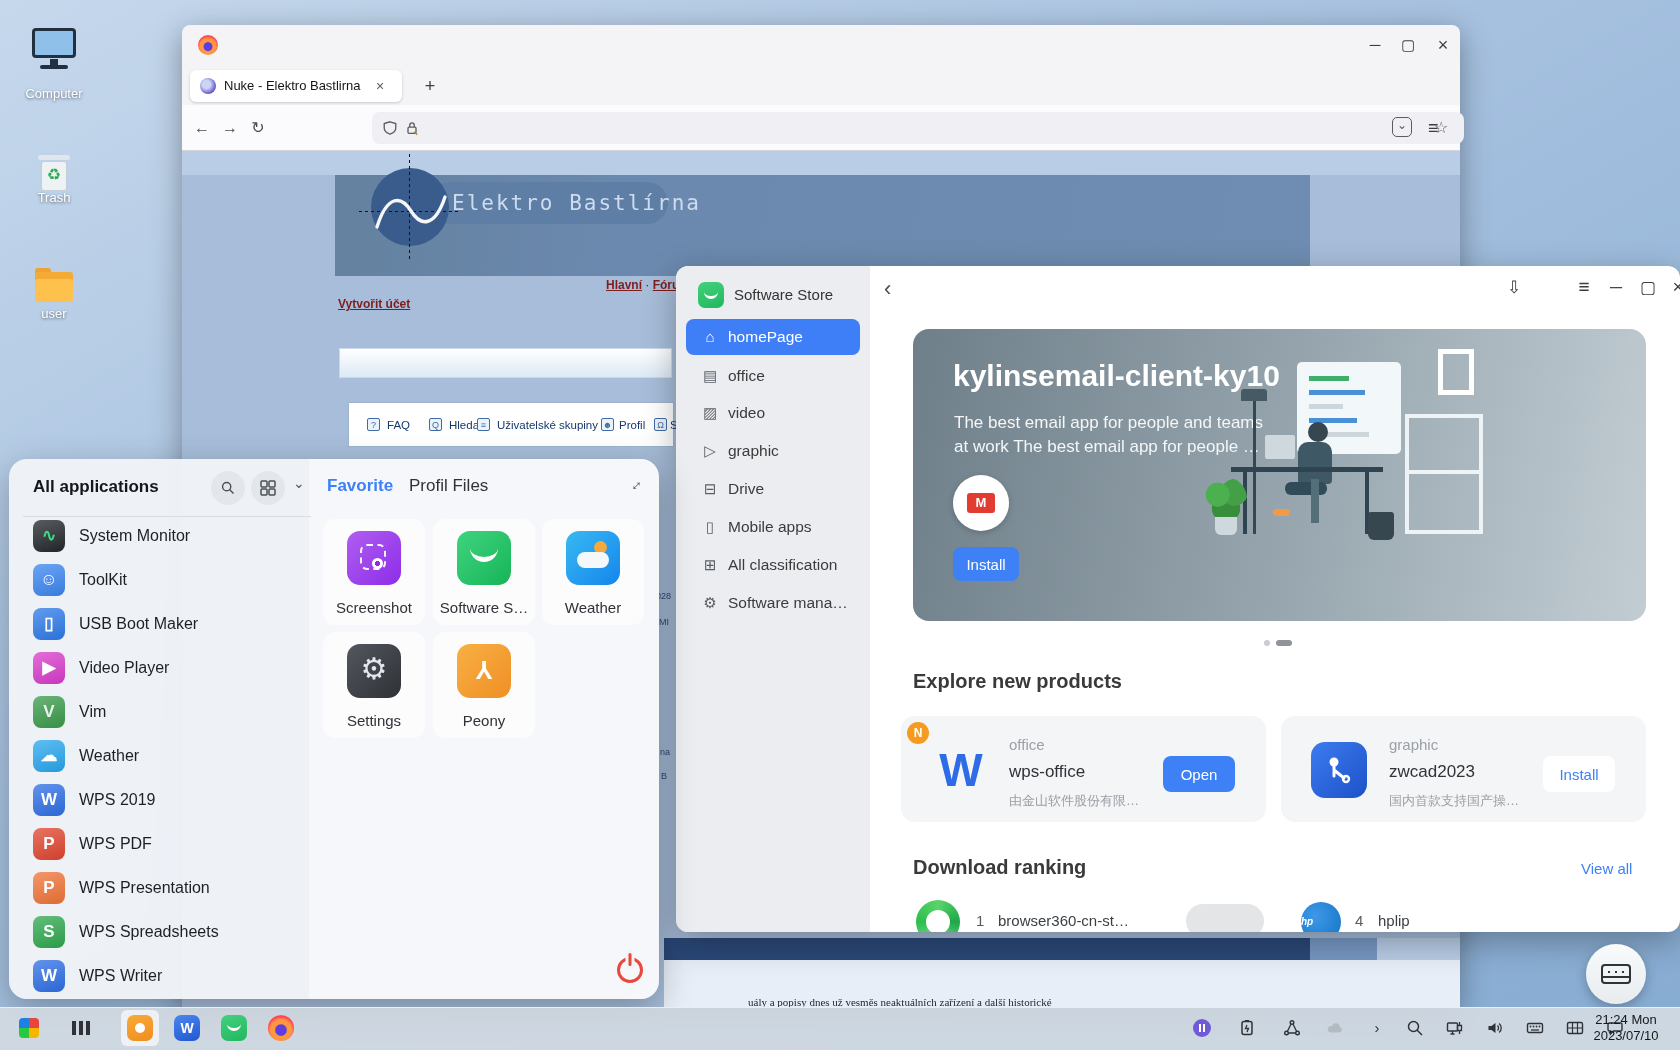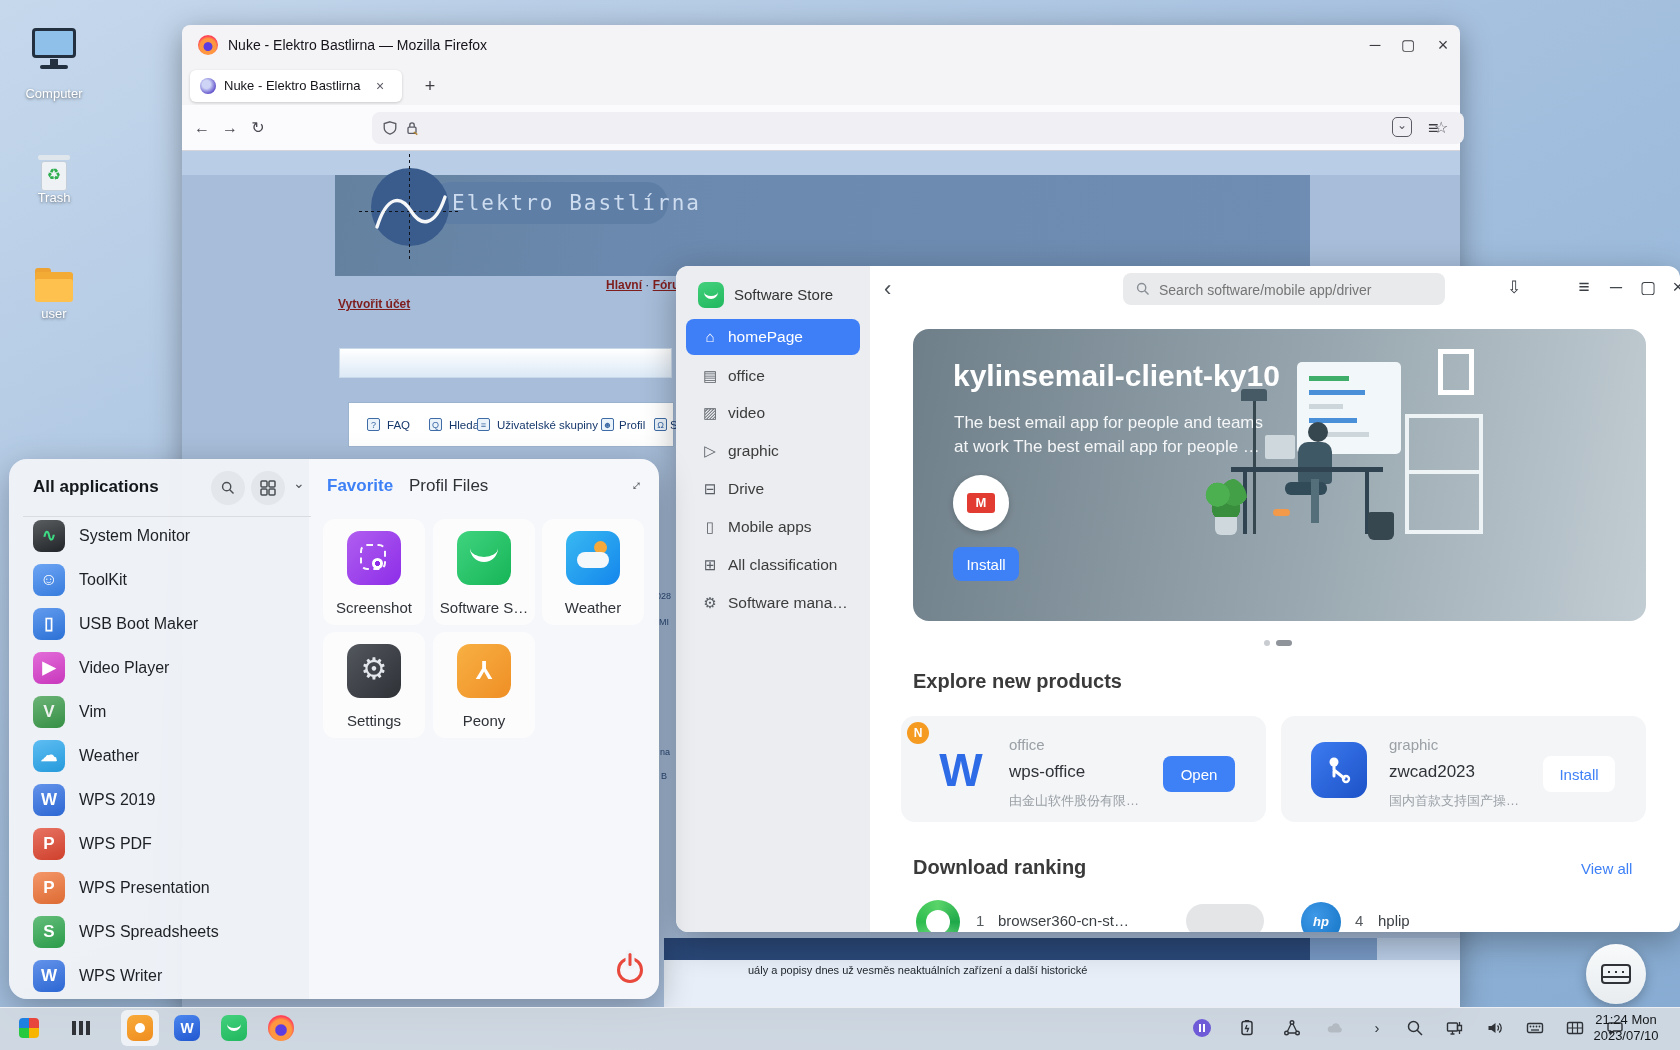--- a/index.html
+++ b/index.html
@@ -95,21 +95,20 @@
   <div class="a" style="left:30px;top:262px;width:48px;height:48px;">
     <div class="a" style="left:5px;top:6px;width:16px;height:9px;background:#eda231;border-radius:3px 3px 0 0;"></div>
     <div class="a" style="left:5px;top:10px;width:38px;height:28px;background:#f3ab36;border-radius:3px;"></div>
     <div class="a" style="left:5px;top:17px;width:38px;height:23px;background:#ffc14d;border-radius:3px;"></div>
   </div>
   <div class="a dlabel" style="left:6px;top:306px;width:96px;">user</div>
 
   <div class="a ffwin">
     <div class="a fftitle">
       <div class="a" style="left:16px;top:10px;width:20px;height:20px;border-radius:50%;background:radial-gradient(circle at 50% 58%,#5d3ce0 0 26%,#ff9640 32% 52%,#ff3d5a 70%,#ffd567 96%);"></div>
-      <div class="a fftitletext" style="left:46px;top:0;">Nuke - Elektro Bastlirna — Mozilla Firefox</div>
       <div class="a ffctrl" style="left:1180px;top:7px;">─</div>
       <div class="a ffctrl" style="left:1213px;top:7px;">▢</div>
       <div class="a ffctrl" style="left:1248px;top:7px;font-size:18px;">×</div>
     </div>
 
     <div class="a fftabbar">
       <div class="a fftab">
         <div class="a" style="left:10px;top:8px;width:16px;height:16px;border-radius:50%;background:radial-gradient(circle at 40% 40%,#cdd4f6 0 30%,#5a48c8 75%);"></div>
         <div class="a" style="left:34px;top:0;font-size:13px;color:#15141a;line-height:32px;white-space:nowrap;">Nuke - Elektro Bastlirna</div>
         <div class="a" style="left:186px;top:0;font-size:14px;color:#5b5b66;line-height:32px;">×</div>
@@ -174,21 +173,21 @@
 
       <div class="a frag" style="left:474px;top:440px;">028</div>
       <div class="a frag" style="left:472px;top:466px;">0MI</div>
       <div class="a frag" style="left:478px;top:596px;">na</div>
       <div class="a frag" style="left:479px;top:620px;">B</div>
 
       <div class="a" style="left:482px;top:787px;width:646px;height:22px;background:#2a4878;"></div>
       <div class="a" style="left:1128px;top:787px;width:67px;height:22px;background:#7798c4;"></div>
       <div class="a" style="left:1195px;top:787px;width:83px;height:22px;background:#b9cde6;"></div>
       <div class="a" style="left:482px;top:809px;width:796px;height:47px;background:#e7eef7;"></div>
-      <div class="a" style="left:566px;top:813px;font-size:11px;color:#23282e;white-space:nowrap;">uály a popisy dnes už vesměs neaktuálních zařízení a další historické</div>
+      <div class="a" style="left:566px;top:845px;font-size:11px;color:#23282e;white-space:nowrap;font-family:Liberation Serif, serif;">uály a popisy dnes už vesměs neaktuálních zařízení a další historické</div>
     </div>
   </div>
 
   <div class="a store">
     <div class="a storeside">
       <div class="a" style="left:22px;top:16px;width:26px;height:26px;border-radius:7px;background:linear-gradient(160deg,#43d07c,#21b85f);">
         <div class="a" style="left:6px;top:9px;width:14px;height:8px;border-bottom:3px solid #fff;border-radius:0 0 10px 10px;"></div>
       </div>
       <div class="a" style="left:58px;top:16px;font-size:15px;color:#333;line-height:26px;">Software Store</div>
 
@@ -220,27 +219,20 @@
         <span class="g">⊞</span>
         <span class="l">All classification</span>
       </div>
       <div class="a snav" style="top:319px;">
         <span class="g">⚙</span>
         <span class="l">Software mana…</span>
       </div>
     </div>
 
     <div class="a" style="left:208px;top:8px;font-size:22px;color:#4a4f55;line-height:30px;">‹</div>
-    <div class="a" style="left:447px;top:7px;width:322px;height:32px;background:#e9eaec;border-radius:8px;">
-      <svg class="a" style="left:12px;top:8px;" width="16" height="16" viewBox="0 0 18 18">
-          <circle cx="7.5" cy="7.5" r="4.6" fill="none" stroke="#8a8f96" stroke-width="1.6"></circle>
-          <path d="M11 11 L15.2 15.2" stroke="#8a8f96" stroke-width="1.6"></path>
-        </svg>
-      <input readonly="" style="position: absolute; left: 34px; top: 0px; width: 280px; height: 32px; border: none; background: transparent; outline: none; font-size: 14px; color: rgb(107, 112, 120); font-family: &quot;Liberation Sans&quot;, sans-serif;" placeholder="Search software/mobile app/driver">
-    </div>
     <div class="a storetopbtn" style="left:826px;top:10px;">⇩</div>
     <div class="a storetopbtn" style="left:896px;top:9px;font-size:19px;">≡</div>
     <div class="a storetopbtn" style="left:928px;top:10px;">─</div>
     <div class="a storetopbtn" style="left:960px;top:10px;">▢</div>
     <div class="a storetopbtn" style="left:990px;top:9px;font-size:19px;">×</div>
 
     <div class="a bannercard">
       <div class="a" style="left:40px;top:30px;font-size:30px;font-weight:bold;color:#fff;">kylinsemail-client-ky10</div>
       <div class="a" style="left:41px;top:84px;font-size:17px;color:#f4f6f7;">The best email app for people and teams</div>
       <div class="a" style="left:41px;top:108px;font-size:17px;color:#f4f6f7;">at work  The best email app for people …</div>
@@ -301,21 +293,21 @@
 
     <div class="a" style="left:237px;top:630px;width:360px;height:50px;">
       <div class="a" style="left:3px;top:4px;width:44px;height:44px;border-radius:50%;background:conic-gradient(#5ad469,#1ea84a,#7fe08a,#2ebd4f,#5ad469);">
         <div class="a" style="left:10px;top:10px;width:24px;height:24px;border-radius:50%;background:#fff;"></div>
       </div>
       <div class="a" style="left:63px;top:16px;font-size:15px;color:#565b60;">1</div>
       <div class="a" style="left:85px;top:16px;font-size:15px;color:#3a3f44;">browser360-cn-st…</div>
       <button class="a" style="left:273px;top:8px;width:78px;height:34px;background:#e3e5e7;border:none;border-radius:17px;"></button>
     </div>
     <div class="a" style="left:615px;top:630px;width:360px;height:50px;">
-      <div class="a" style="left:10px;top:6px;width:40px;height:40px;border-radius:50%;background:radial-gradient(circle at 35% 35%,#3f98e8,#1273c3);color:#fff;font-size:13px;font-weight:bold;font-style:italic;text-align:center;line-height:40px;">hp</div>
+      <div class="a" style="left:10px;top:6px;width:40px;height:40px;border-radius:50%;background:radial-gradient(circle at 35% 35%,#3f98e8,#1273c3);color:#fff;font-size:10px;font-weight:bold;font-style:italic;line-height:40px;">hp</div>
       <div class="a" style="left:64px;top:16px;font-size:15px;color:#565b60;">4</div>
       <div class="a" style="left:87px;top:16px;font-size:15px;color:#3a3f44;">hplip</div>
     </div>
   </div>
 
   <div class="a menuwin">
     <div class="a menuright"></div>
 
     <div class="a" style="left:24px;top:18px;font-size:17px;font-weight:bold;color:#15181b;">All applications</div>
     <div class="a circbtn" style="left:202px;top:12px;">

